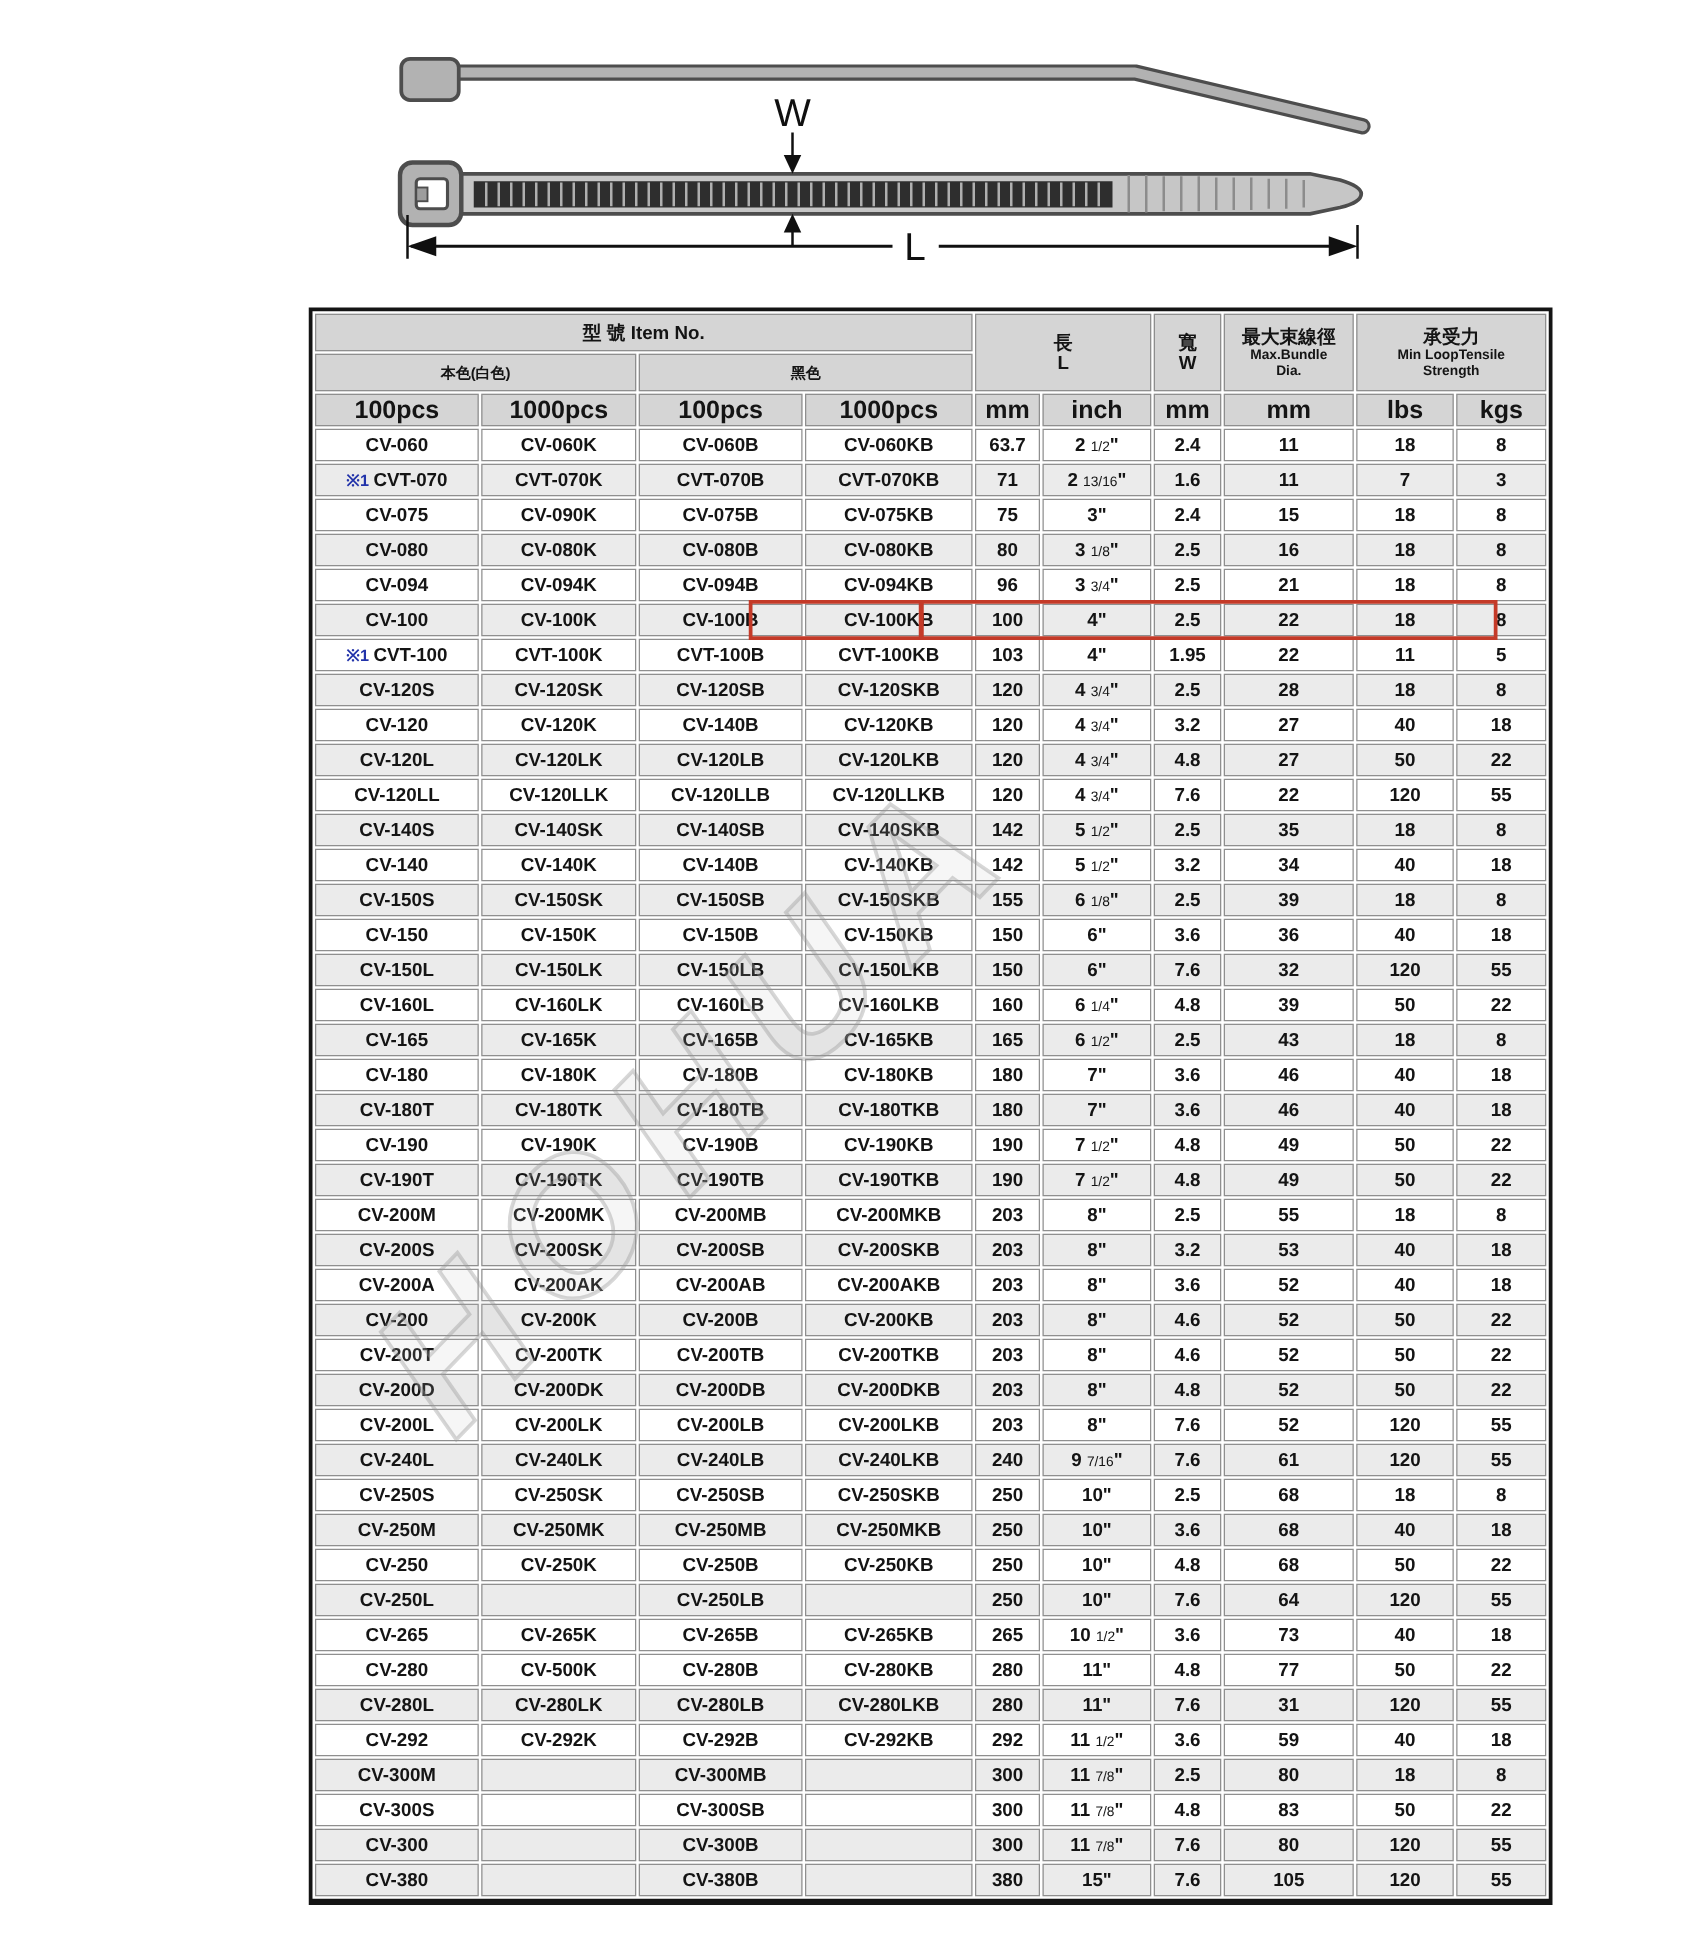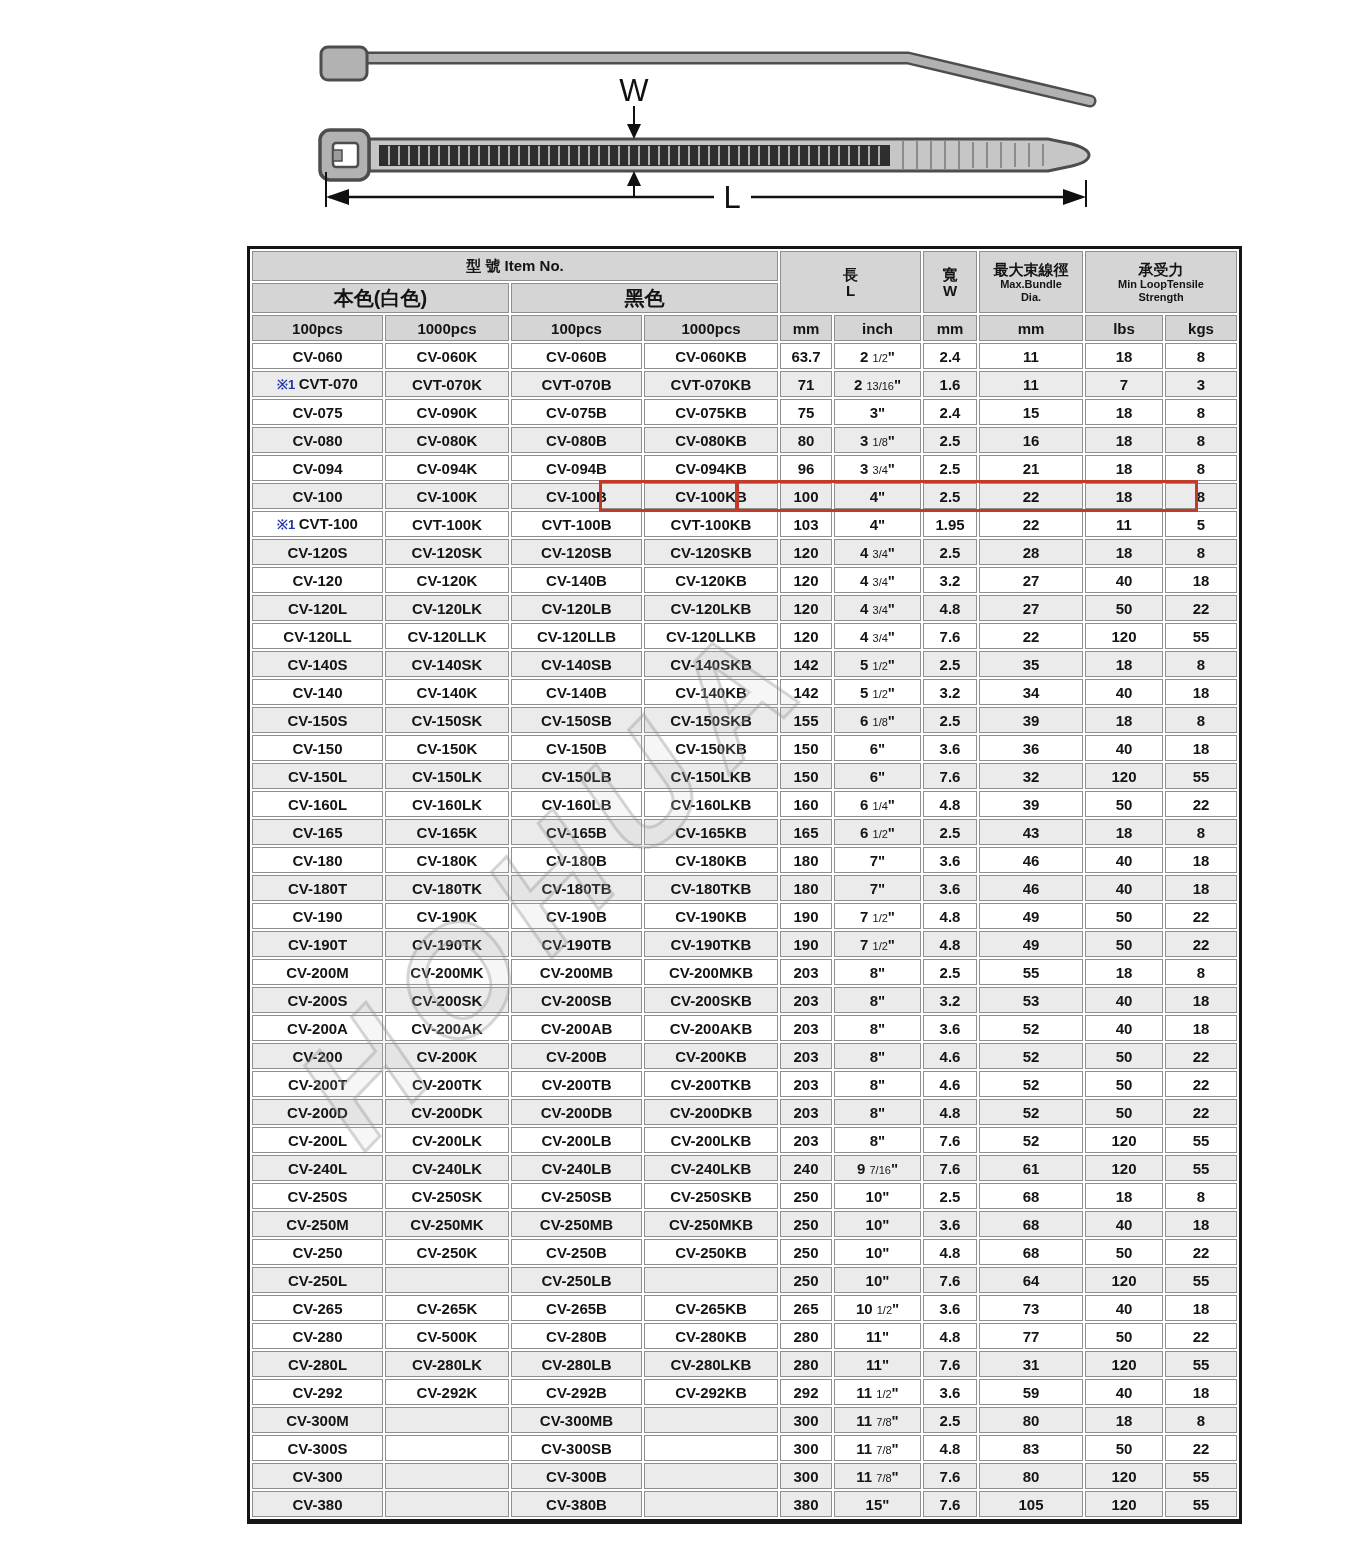--- a/index.html
+++ b/index.html
@@ -8,22 +8,22 @@
   
   .diagram-svg{position:absolute;left:0;top:0;}
   
   .table-wrap{position:absolute;left:205px;top:246px;width:989px;padding-left:42px;}
   table.spec{border-collapse:separate;border-spacing:2px;table-layout:fixed;width:989px;
              background:#fff;border:3px solid #141414;border-bottom-width:5px;}
   table.spec th,table.spec td{border:1px solid #8f8f8f;text-align:center;vertical-align:middle;
              font-weight:bold;color:#141414;padding:0;overflow:hidden;white-space:nowrap;}
   thead th{background:#d5d5d5;font-size:15px;}
   thead tr.r1 th{height:28px;}
-  thead tr.r2 th{height:28px;font-size:20px;margin-left:36px;}
-  thead tr.r3 th{height:24px;font-size:15px;}
+  thead tr.r2 th{height:28px;font-size:12px;margin-left:36px;}
+  thead tr.r3 th{height:24px;font-size:20px;}
   thead .zh{font-size:15px;line-height:17px;display:block;}
   thead .en-small{font-size:11px;line-height:13px;display:block;}
   thead .en-big{font-size:15px;line-height:16px;display:block;}
   tbody td{height:24px;font-size:15px;background:#fff;}
   tbody tr.shaded td{background:#ebebeb;}
   tbody td small{font-size:11px;font-weight:normal;}
   .prefix{color:#2233aa;font-size:13px;}
   .red-box{position:absolute;border:3px solid #c43a28;box-sizing:border-box;
            pointer-events:none;z-index:6;}
   

